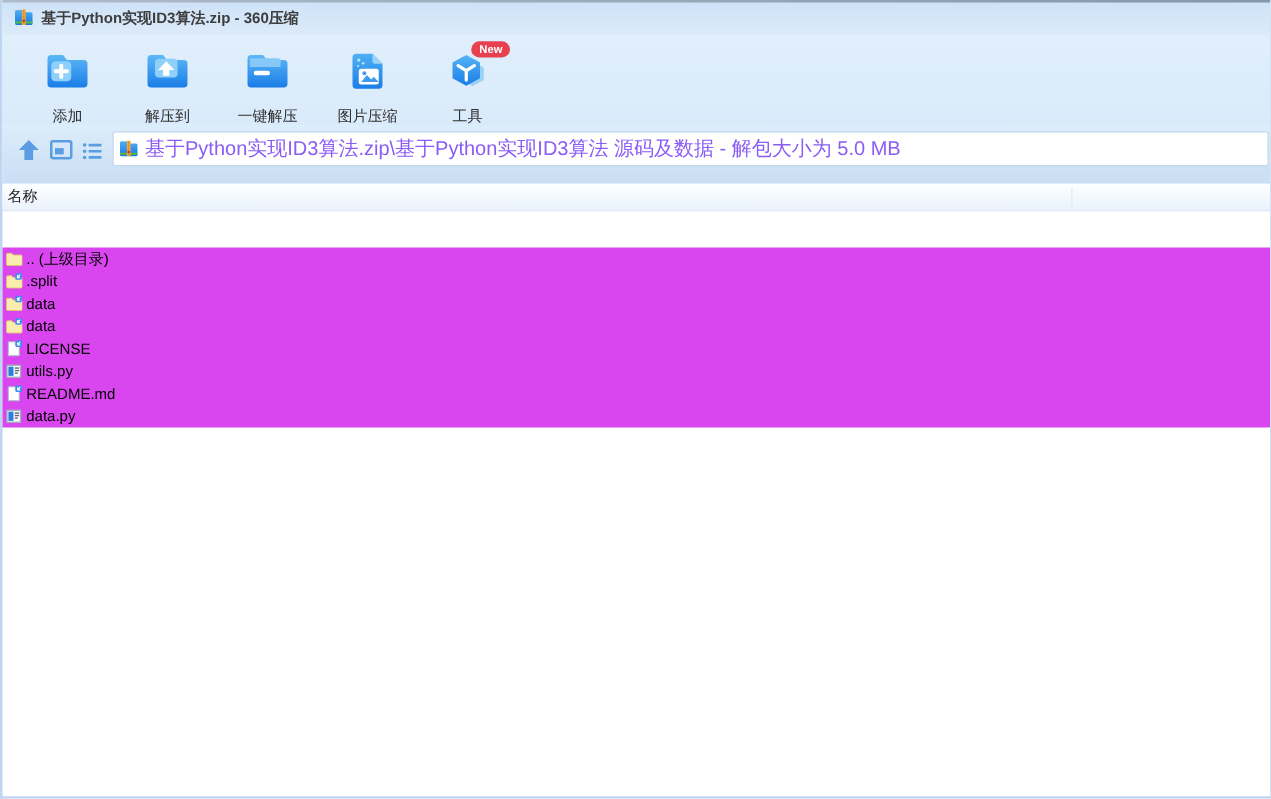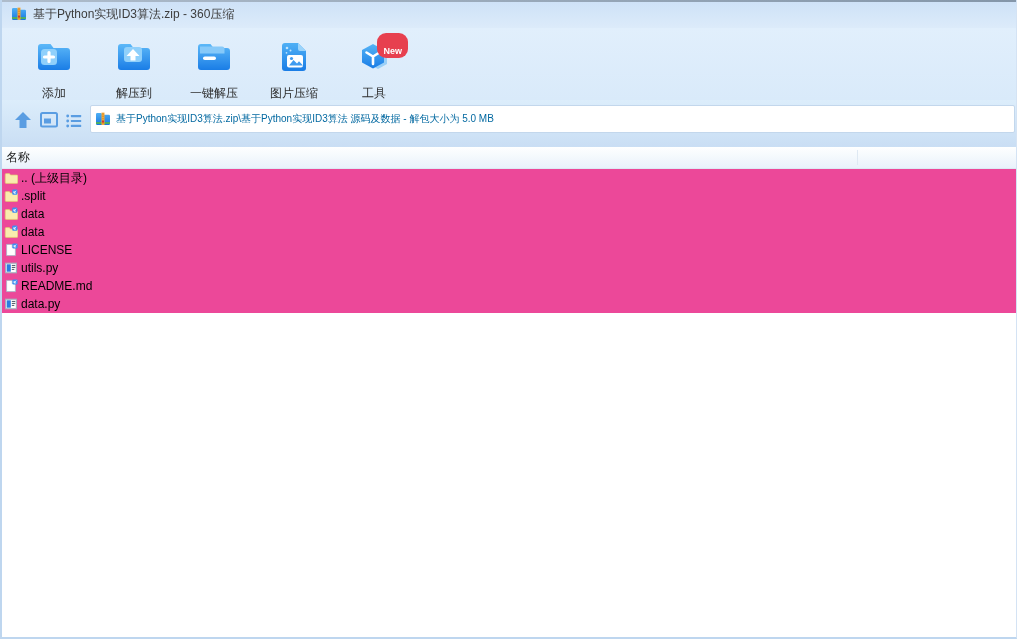--- a/index.html
+++ b/index.html
@@ -18,72 +18,72 @@
     background:linear-gradient(to right,#aebccb,#8496a9);
     z-index:10;
   }
   
   .titlebar{
     height:28px;
     background:linear-gradient(#cde1f7,#dcebfa);
     display:flex;align-items:center;
   }
   .titlebar .app-icon{width:16px;height:16px;margin:0 6px 0 9px;flex:0 0 auto;}
-  .titlebar .title-text{font-size:12px;color:#3d3d3d;}
+  .titlebar .title-text{font-size:12px;color:#3d3d3d;font-weight:bold;}
   
   .toolbar{
     height:72px;
     background:linear-gradient(#e1effc,#d9eafa);
     display:flex;align-items:flex-start;
     padding-left:12px;box-sizing:border-box;
   }
   .tb-btn{
     position:relative;width:80px;height:68px;margin-top:3px;
     display:flex;flex-direction:column;align-items:center;
     cursor:default;border-radius:4px;
   }
   .tb-icon{width:40px;height:40px;margin-top:6px;}
   .tb-icon svg{width:40px;height:40px;display:block;}
   .tb-label{font-size:12px;color:#2e2e2e;margin-top:8px;white-space:nowrap;}
   .tb-badge{
     display:none;position:absolute;top:2px;right:6px;
     background:#e7404f;color:#fff;font-size:9px;font-weight:bold;
-    padding:13px 6px 2px 6px;border-radius:9px;line-height:10px;
+    padding:1px 6px 2px 6px;border-radius:9px;line-height:10px;
   }
   
   .navbar{
     height:47px;
     background:linear-gradient(#dcedfb,#c9def4);
     position:relative;box-sizing:border-box;
   }
   .nav-icon{position:absolute;top:10px;width:20px;height:20px;cursor:default;}
   .nav-icon svg{width:20px;height:20px;display:block;}
   .nav-up{left:11px;}
   .nav-panel{left:37px;}
   .nav-list{left:63px;top:12px;width:18px;height:18px;}
   .nav-list svg{width:18px;height:18px;}
   .addressbar{
     position:absolute;left:88px;top:5px;right:1px;height:28px;
     background:#fff;border:1px solid #c3d7ec;border-radius:2px;
     display:flex;align-items:center;box-sizing:border-box;
   }
   .addressbar .zip-slot{width:16px;height:16px;margin:0 5px 0 4px;flex:0 0 auto;}
-  .addressbar .addr-text{font-size:10px;color:#0369a1;white-space:nowrap;}
+  .addressbar .addr-text{font-size:16px;color:#8b5cf6;white-space:nowrap;}
   .zip-slot svg{width:16px;height:16px;display:block;}
   
   .col-header{
     height:21px;
     background:linear-gradient(#feffff,#e9f2fb);
     border-bottom:1px solid #dde9f4;
     display:flex;align-items:center;position:relative;
   }
   .col-header .col-label{font-size:12px;color:#222;padding-left:4px;font-family:Liberation Serif, serif;}
   .col-div{position:absolute;left:855px;top:3px;height:15px;width:1px;background:#dfe9f3;}
   
-  .file-list{background:#ec4899;}
+  .file-list{background:#d946ef;margin-top:29px;}
   .file-row{
     height:18px;display:flex;align-items:center;cursor:default;
   }
   .file-row .f-icon{width:14px;height:14px;margin:0 3px 0 2px;flex:0 0 auto;}
   .file-row .f-icon svg{width:14px;height:14px;display:block;}
   .file-row .f-name{font-size:12px;color:#000;white-space:nowrap;}
 </style>
 </head>
 <body>
 

